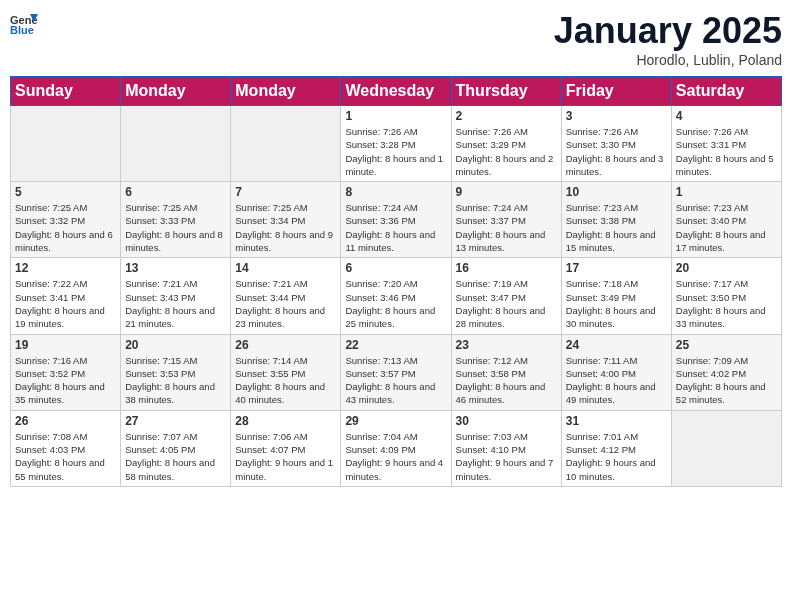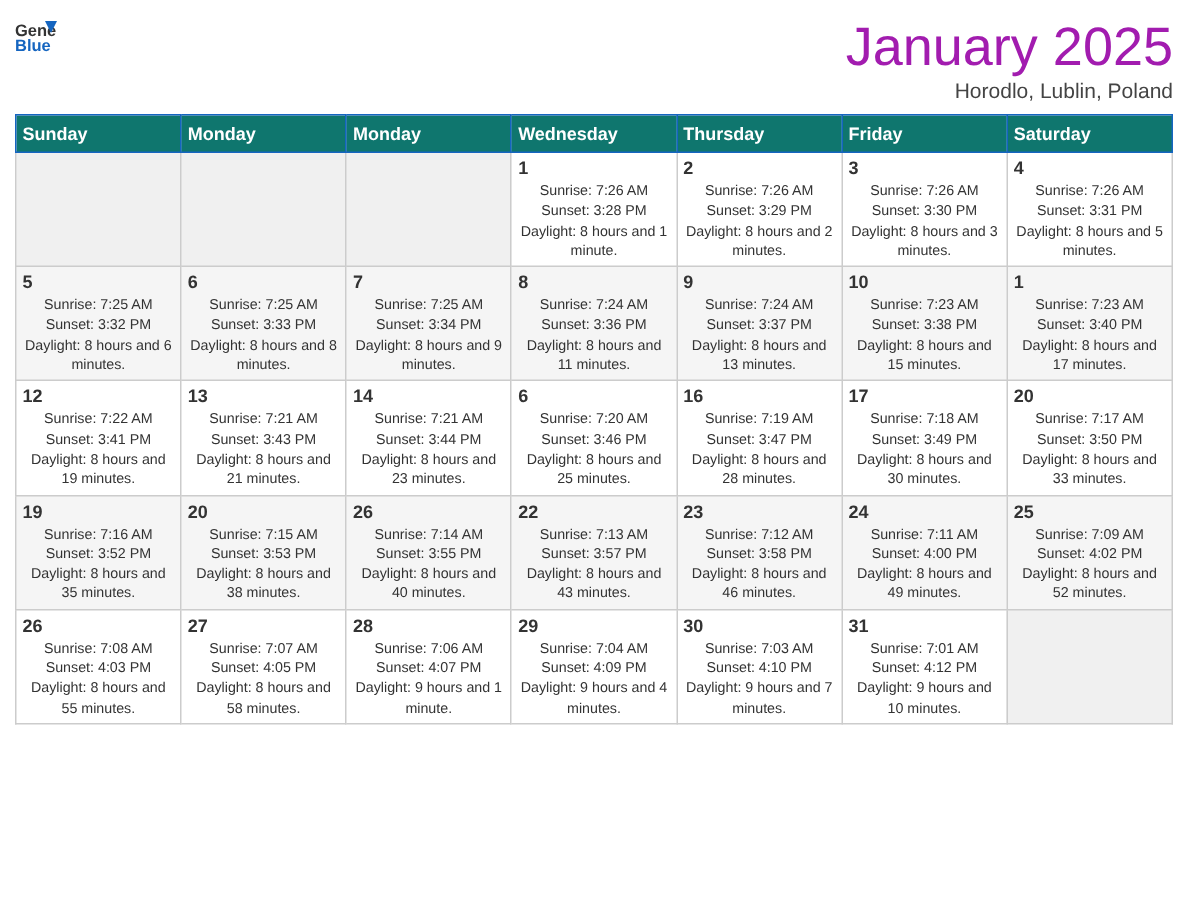--- a/index.html
+++ b/index.html
@@ -18,32 +18,32 @@
     }
     .logo {
       display: flex;
       align-items: center;
       gap: 4px;
     }
     .logo-icon {
       width: 28px; height: 28px;
     }
     .title-block { text-align: right; }
-    .month-title { font-size: 36px; color: #a21caf; font-weight: normal; }
+    .month-title { font-size: 36px; color: #0f172a; font-weight: bold; }
     .subtitle { font-size: 14px; color: #444; }
 
     .calendar {
       width: 100%;
       border-collapse: collapse;
       border: 1px solid #ccc;
     }
     .calendar th {
-      background: #0f766e;
+      background: #be185d;
       color: #fff;
-      font-size: 12px;
+      font-size: 16px;
       padding: 5px 4px;
       text-align: left;
       border: 1px solid #1565c0;
     }
     .calendar td {
       width: calc(100%/7);
       vertical-align: top;
       border: 1px solid #ccc;
       padding: 3px 4px;
       font-size: 10px;
@@ -57,21 +57,20 @@
     .day-num {
       font-size: 12px;
       font-weight: bold;
       display: block;
       margin-bottom: 2px;
     }
     .day-info {
       font-size: 9.5px;
       line-height: 1.4;
       color: #333;
-      text-align: center;
     }
     .row-bg-odd td { background: #fff; }
     .row-bg-even td { background: #f5f5f5; }
     .row-bg-odd td.empty { background: #f0f0f0; }
   </style>
 </head>
 <body>
 
 <div class="header">
   <div class="logo">

